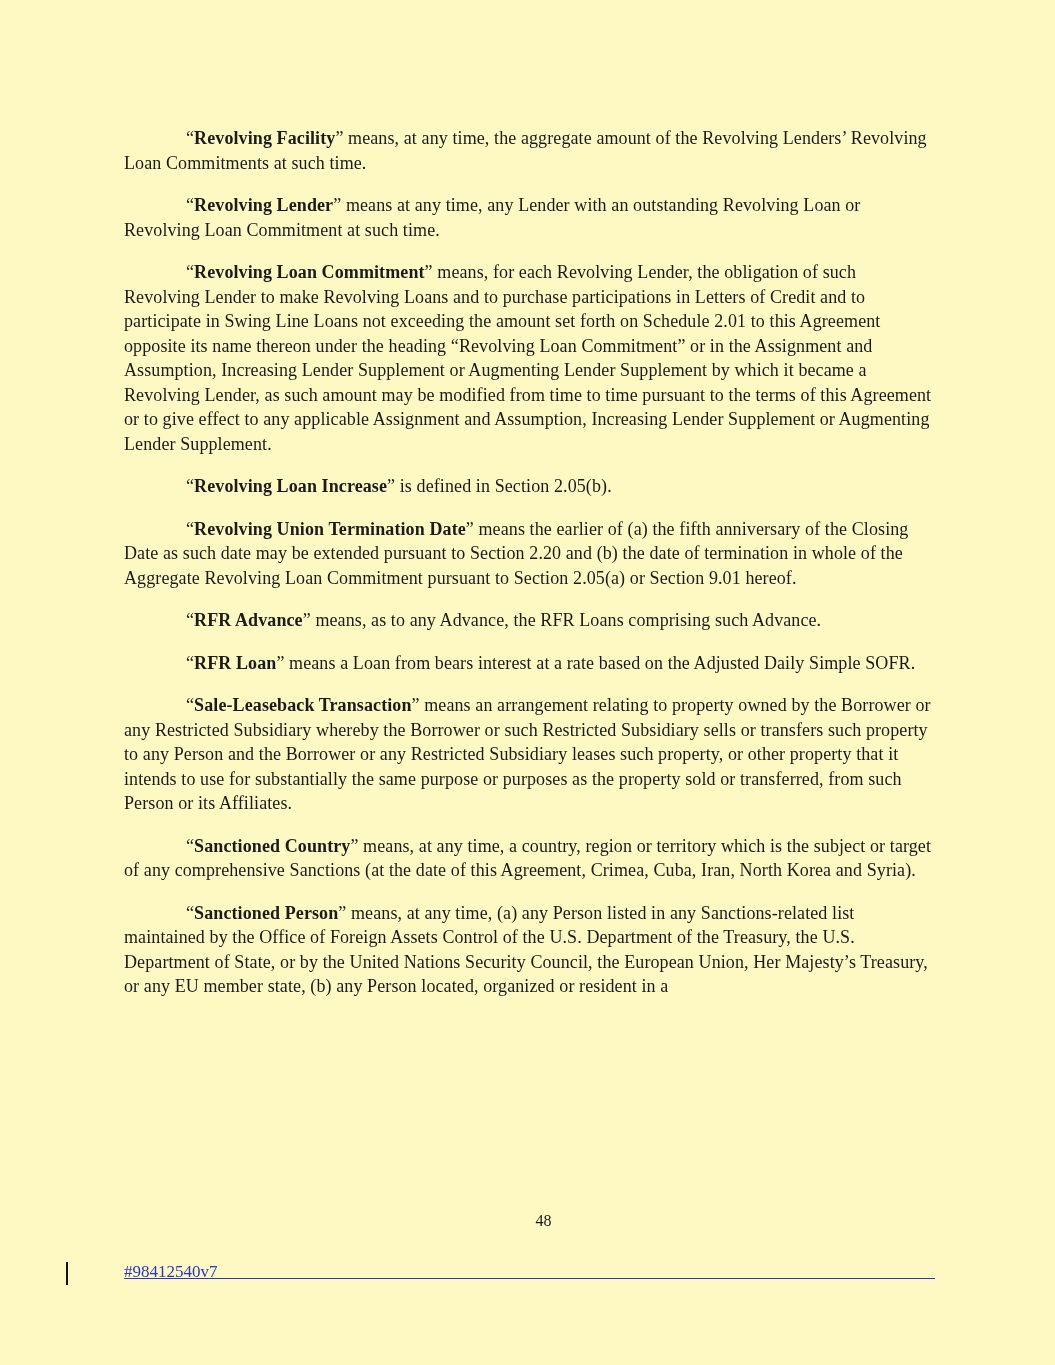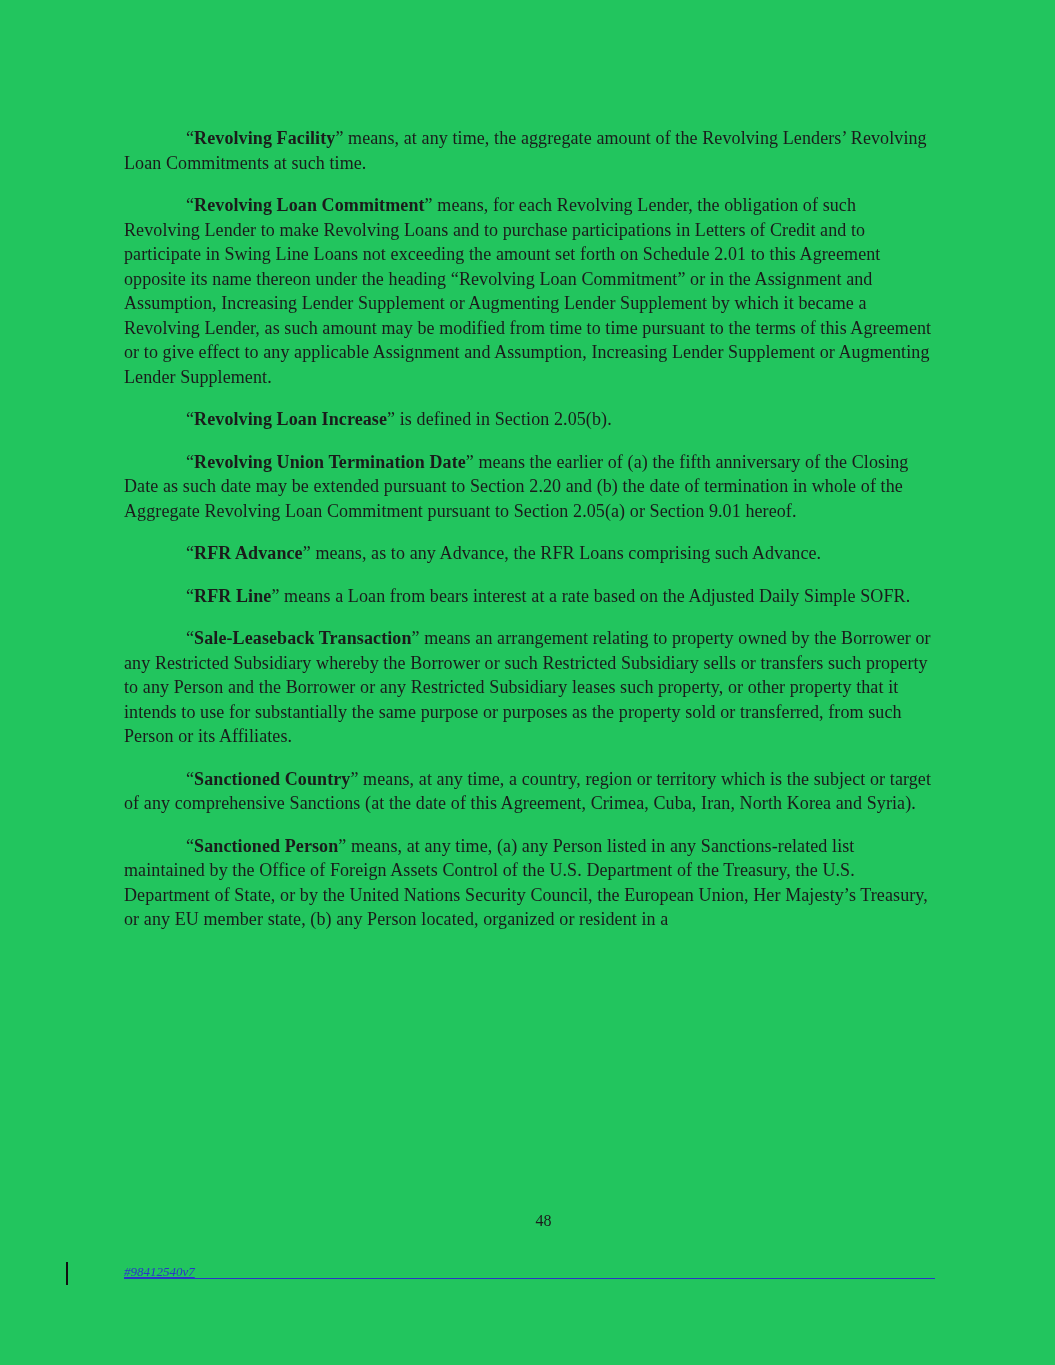--- a/index.html
+++ b/index.html
@@ -8,21 +8,21 @@
     width: 1055px;
     height: 1365px;
     position: relative;
     font-family: "Liberation Serif", serif;
     color: #1b1b1b;
     overflow: hidden;
   }
   .page {
     position: absolute;
     inset: 0;
-    background: #22c55e;
+    background: #fef9c3;
   }
   .content {
     position: absolute;
     left: 124px;
     top: 126px;
     width: 810px;
     font-size: 18px;
     line-height: 24.5px;
     text-align: left;
     letter-spacing: 0.1px;
@@ -51,39 +51,39 @@
   }
   .footer-rule {
     position: absolute;
     left: 124px;
     top: 1262px;
     width: 811px;
     height: 17px;
     border-bottom: 1px solid var(--link, #2b35c8);
   }
   .doc-id {
-    font-size: 13px;
+    font-size: 17px;
     color: var(--link, #2b35c8);
     text-decoration: underline;
     cursor: pointer;
-    font-style: italic;
   }
 </style>
 </head>
 <body>
 
 <div class="page">
 
   <div class="content">
     <p class="para"><span class="q">“</span><span class="term">Revolving Facility</span><span class="rest">” means, at any time, the aggregate amount of the Revolving Lenders’ Revolving Loan Commitments at such time.</span></p>
+    <p class="para"><span class="q">“</span><span class="term">Revolving Lender</span><span class="rest">” means at any time, any Lender with an outstanding Revolving Loan or Revolving Loan Commitment at such time.</span></p>
     <p class="para"><span class="q">“</span><span class="term">Revolving Loan Commitment</span><span class="rest">” means, for each Revolving Lender, the obligation of such Revolving Lender to make Revolving Loans and to purchase participations in Letters of Credit and to participate in Swing Line Loans not exceeding the amount set forth on Schedule 2.01 to this Agreement opposite its name thereon under the heading “Revolving Loan Commitment” or in the Assignment and Assumption, Increasing Lender Supplement or Augmenting Lender Supplement by which it became a Revolving Lender, as such amount may be modified from time to time pursuant to the terms of this Agreement or to give effect to any applicable Assignment and Assumption, Increasing Lender Supplement or Augmenting Lender Supplement.</span></p>
     <p class="para"><span class="q">“</span><span class="term">Revolving Loan Increase</span><span class="rest">” is defined in Section 2.05(b).</span></p>
     <p class="para"><span class="q">“</span><span class="term">Revolving Union Termination Date</span><span class="rest">” means the earlier of (a) the fifth anniversary of the Closing Date as such date may be extended pursuant to Section 2.20 and (b) the date of termination in whole of the Aggregate Revolving Loan Commitment pursuant to Section 2.05(a) or Section 9.01 hereof.</span></p>
     <p class="para"><span class="q">“</span><span class="term">RFR Advance</span><span class="rest">” means, as to any Advance, the RFR Loans comprising such Advance.</span></p>
-    <p class="para"><span class="q">“</span><span class="term">RFR Line</span><span class="rest">” means a Loan from bears interest at a rate based on the Adjusted Daily Simple SOFR.</span></p>
+    <p class="para"><span class="q">“</span><span class="term">RFR Loan</span><span class="rest">” means a Loan from bears interest at a rate based on the Adjusted Daily Simple SOFR.</span></p>
     <p class="para"><span class="q">“</span><span class="term">Sale-Leaseback Transaction</span><span class="rest">” means an arrangement relating to property owned by the Borrower or any Restricted Subsidiary whereby the Borrower or such Restricted Subsidiary sells or transfers such property to any Person and the Borrower or any Restricted Subsidiary leases such property, or other property that it intends to use for substantially the same purpose or purposes as the property sold or transferred, from such Person or its Affiliates.</span></p>
     <p class="para"><span class="q">“</span><span class="term">Sanctioned Country</span><span class="rest">” means, at any time, a country, region or territory which is the subject or target of any comprehensive Sanctions (at the date of this Agreement, Crimea, Cuba, Iran, North Korea and Syria).</span></p>
     <p class="para"><span class="q">“</span><span class="term">Sanctioned Person</span><span class="rest">” means, at any time, (a) any Person listed in any Sanctions-related list maintained by the Office of Foreign Assets Control of the U.S. Department of the Treasury, the U.S. Department of State, or by the United Nations Security Council, the European Union, Her Majesty’s Treasury, or any EU member state, (b) any Person located, organized or resident in a</span></p>
   </div>
 
   <div class="page-number">48</div>
 
   <div class="change-bar"></div>
 
   <div class="footer-rule">

